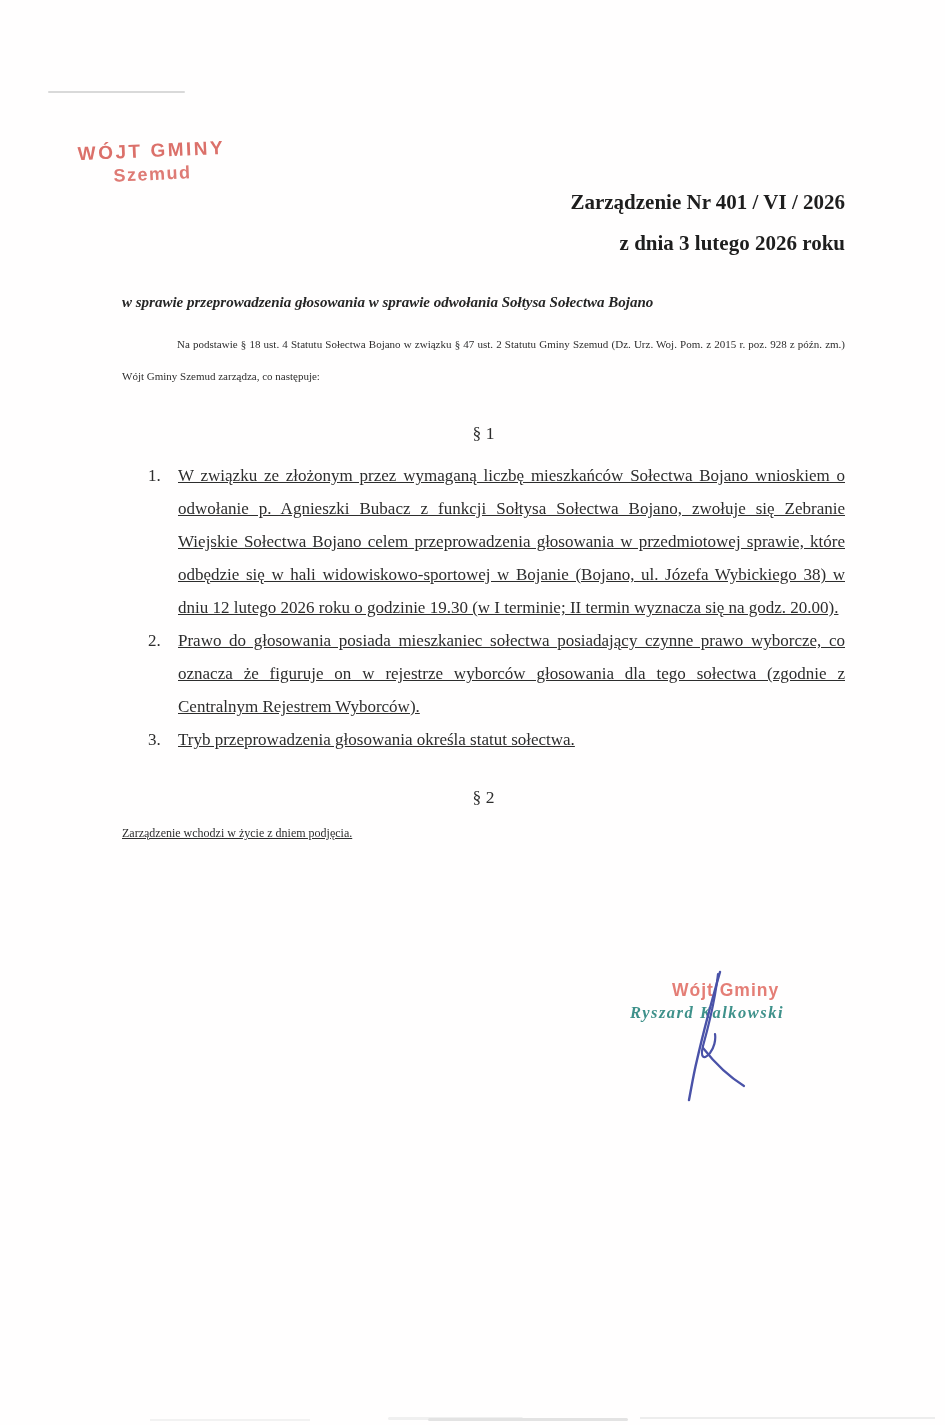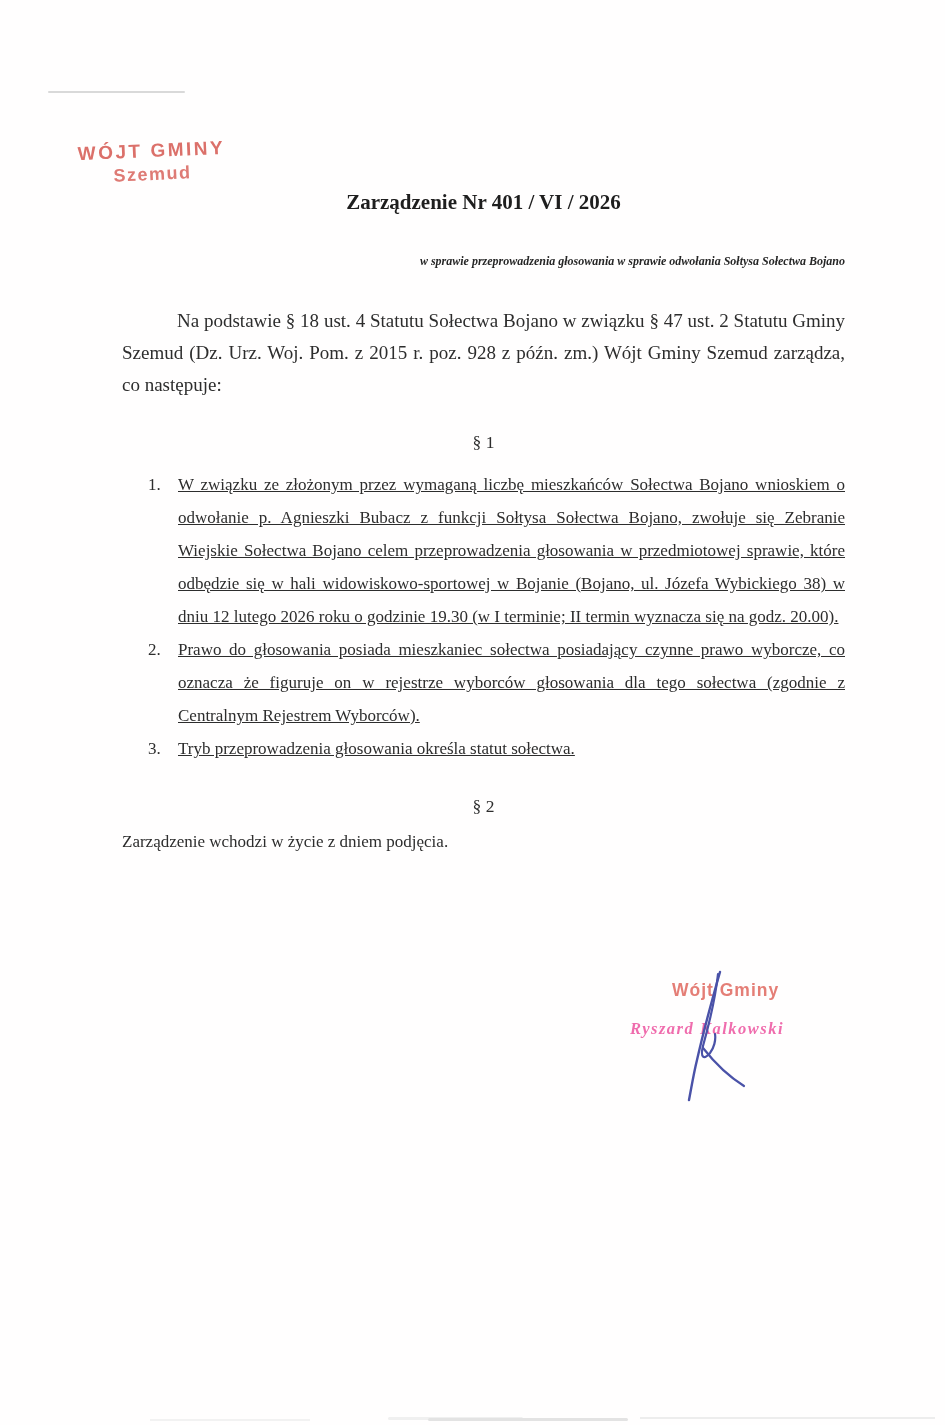--- a/index.html
+++ b/index.html
@@ -26,57 +26,57 @@
     transform:rotate(-2.5deg);
     font-family:"Liberation Sans", sans-serif;
     color:#d9655e;
     font-weight:bold;
   }
   .stamp-top .l1 { font-size:19px; letter-spacing:2.5px; opacity:.92; }
   .stamp-top .l2 { font-size:18px; letter-spacing:1.5px; margin-top:2px; opacity:.85; }
 
   .content { position:absolute; left:122px; top:0; width:723px; }
 
-  .title-block { margin-top:182px; text-align:center; font-weight:bold; font-size:21px; line-height:41px; color:#1e1e1e; }
+  .title-block { margin-top:182px; text-align:right; font-weight:bold; font-size:21px; line-height:41px; color:#1e1e1e; }
 
   .subject {
-    margin-top:28px; text-align:right;
+    margin-top:28px; text-align:left;
     font-weight:bold; font-style:italic;
-    font-size:12px; line-height:20px; color:#262626;
+    font-size:15px; line-height:20px; color:#262626;
   }
 
   .preamble {
-    margin-top:34px;
-    font-size:19px; line-height:32px;
+    margin-top:16px;
+    font-size:11px; line-height:32px;
     text-align:justify;
     text-indent:55px;
   }
 
   .sec-heading { margin-top:30px; text-align:center; font-size:17.5px; line-height:22px; }
 
   .list { margin-top:15px; }
   .list-item { display:flex; font-size:17px; line-height:33px; }
   .list-item .num { width:30px; flex:0 0 30px; padding-left:26px; }
   .list-item .item-text { flex:1; text-align:justify;text-decoration:underline; }
 
-  .closing { margin-top:9px; font-size:17px; line-height:32px; text-align:left; }
+  .closing { margin-top:9px; font-size:12px; line-height:32px; text-align:left;text-decoration:underline; }
 
   
   .sig-block { position:absolute; left:630px; top:980px; width:210px; }
   .sig-stamp-1 {
     font-family:"Liberation Sans", sans-serif;
     font-weight:bold; font-size:17.5px; letter-spacing:1px;
     color:#e0685f; opacity:.85; margin-left:42px;
   }
   .sig-stamp-2 {
-    margin-top:18px;
+    margin-top:2px;
     font-family:"Liberation Serif", serif;
     font-style:italic; font-weight:bold;
     font-size:16.5px; letter-spacing:1.5px;
-    color:#ec4899; opacity:.8;
+    color:#0f766e; opacity:.8;
   }
   .sig-ink { position:absolute; left:40px; top:-12px; width:140px; height:140px; }
 </style>
 </head>
 <body>
 
 <div class="page">
 
   <div class="artifact art-topline"></div>
   <div class="artifact art-bot1"></div>
@@ -86,20 +86,21 @@
 
   <div class="stamp-top">
     <div class="l1">WÓJT GMINY</div>
     <div class="l2">Szemud</div>
   </div>
 
   <div class="content">
 
     <div class="title-block">
       <div>Zarządzenie Nr  401 / VI / 2026</div>
+      <div>z dnia 3 lutego 2026 roku</div>
     </div>
 
     <div class="subject">w sprawie przeprowadzenia głosowania w sprawie odwołania  Sołtysa Sołectwa Bojano</div>
 
     <div class="preamble">Na podstawie § 18 ust. 4 Statutu Sołectwa Bojano w związku § 47 ust. 2 Statutu Gminy Szemud (Dz. Urz. Woj. Pom. z 2015 r. poz. 928 z późn. zm.) Wójt Gminy Szemud zarządza, co następuje:</div>
 
     <div class="sec-heading">§ 1</div>
 
     <div class="list">
       <div class="list-item">

